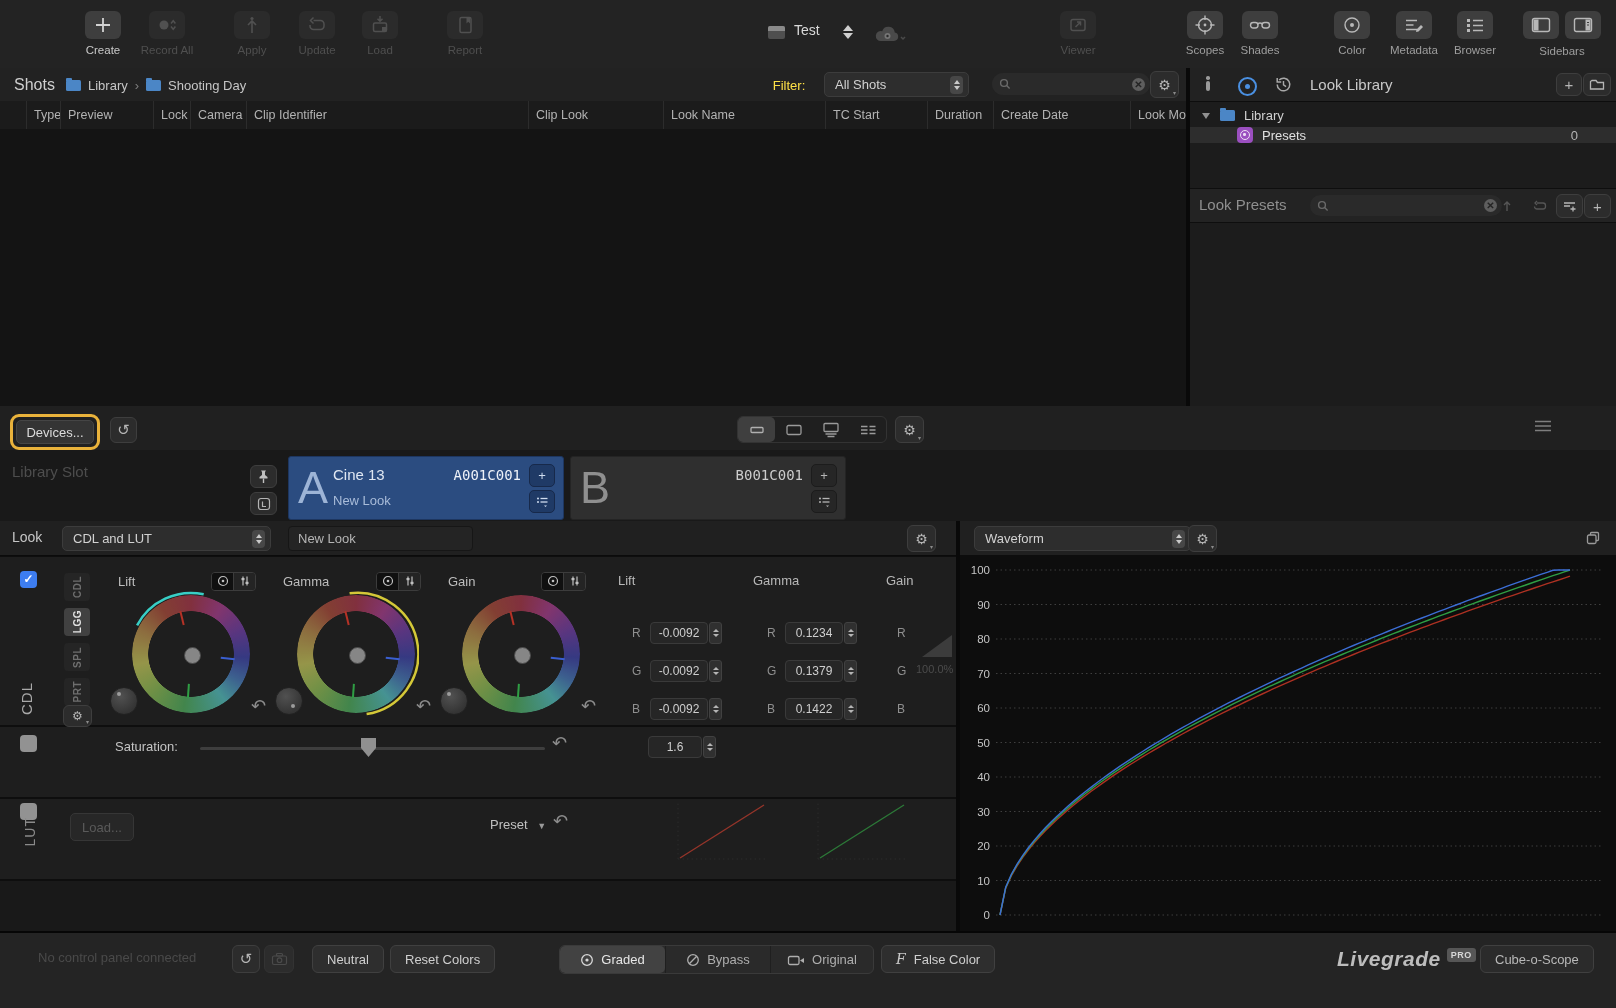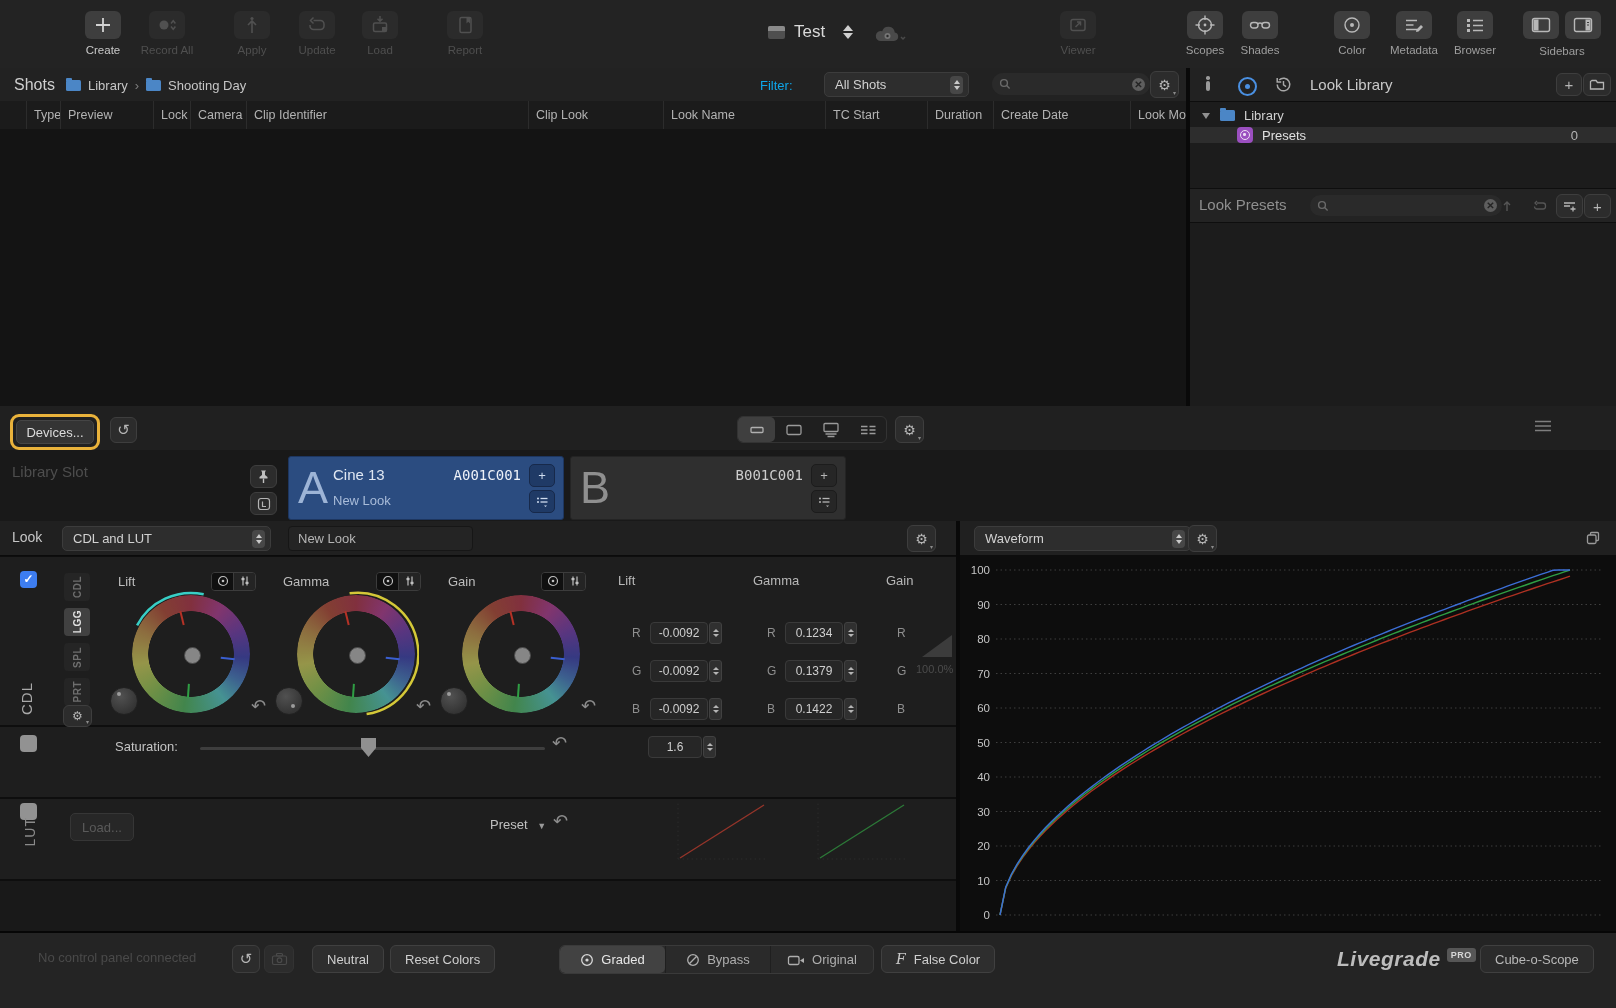--- a/index.html
+++ b/index.html
@@ -194,21 +194,21 @@
         <svg width="22" height="22">
             <rect x="6" y="3.5" width="11" height="15" rx="1.5" stroke="#505050" stroke-width="1.5" fill="none"></rect>
             <path d="M12.5 3.5 h3.5 v6 l-1.75 -1.7 l-1.75 1.7 z" fill="#505050"></path>
           </svg>
       </span>
       <div class="lbl">Report</div>
     </div>
 
     <span class="abs" style="left:768px;top:26px;width:17px;height:13px;background:#4f4f4f;border-radius:2px"></span>
     <span class="abs" style="left:768px;top:26px;width:17px;height:5px;background:#8a8a8a;border-radius:2px 2px 0 0"></span>
-    <span class="abs" style="left:794px;top:22px;font-size:17px;color:#d9d9d9">Test</span>
+    <span class="abs" style="left:794px;top:22px;font-size:14px;color:#d9d9d9">Test</span>
     <span class="abs" style="left:843px;top:25px;display:flex;flex-direction:column;gap:2px">
       <i style="width:0;height:0;border-left:5px solid transparent;border-right:5px solid transparent;border-bottom:6px solid #cfcfcf"></i>
       <i style="width:0;height:0;border-left:5px solid transparent;border-right:5px solid transparent;border-top:6px solid #cfcfcf"></i>
     </span>
     <span class="abs" style="left:872px;top:22px">
       <svg width="34" height="24">
           <path d="M9 19 a5 5 0 1 1 1.2-9.8 a6.5 6.5 0 0 1 12.6 1.3 a4.3 4.3 0 0 1 -.8 8.5 z" fill="#4a4a4a"></path>
           <circle cx="15.5" cy="14" r="3" fill="#767676"></circle>
           <circle cx="15.5" cy="14" r="1.2" fill="#2a2a2a"></circle>
           <path d="M29 15 l2 2 2-2" stroke="#4a4a4a" stroke-width="1.5" fill="none"></path>
@@ -296,21 +296,21 @@
 
   <div class="region shots-head">
     <span class="abs" style="left:14px;top:8px;font-size:16px;color:#cfcfcf">Shots</span>
     <span class="abs crumb" style="left:66px;top:10px">
       <span class="folder"></span>
       <span style="font-size:13px;color:#c6c6c6">Library</span>
       <span style="font-size:13px;color:#7e7e7e">›</span>
       <span class="folder"></span>
       <span style="font-size:13px;color:#c6c6c6">Shooting Day</span>
     </span>
-    <span class="abs" style="left:760px;top:10px;width:58px;text-align:left;font-size:13px;color:#0ea5e9">Filter:</span>
+    <span class="abs" style="left:760px;top:10px;width:58px;text-align:center;font-size:13px;color:#fde047">Filter:</span>
     <div class="select" style="left:824px;top:4px;width:128px;height:23px">
       <span>All Shots</span>
       <span class="ud">
           <i class="up"></i>
           <i class="dn"></i>
         </span>
     </div>
     <div class="searchpill" style="left:992px;top:5px;width:146px;height:22px">
       <svg width="12" height="12">
           <circle cx="5" cy="5" r="3.4" stroke="#6a6a6a" stroke-width="1.4" fill="none"></circle>

